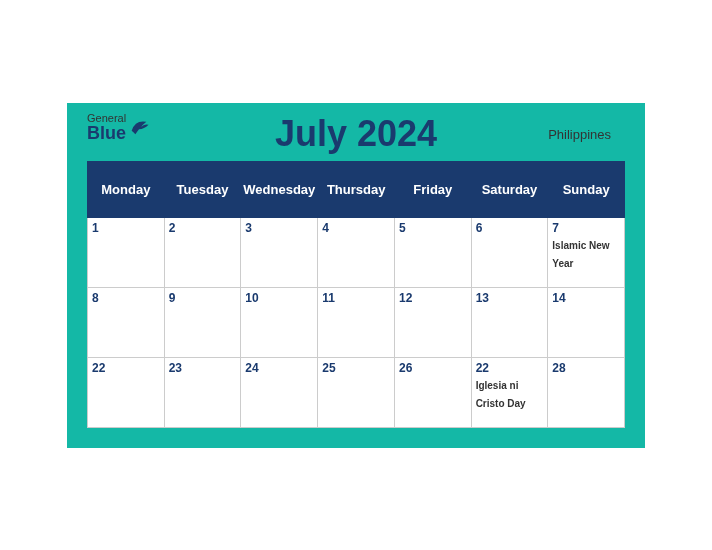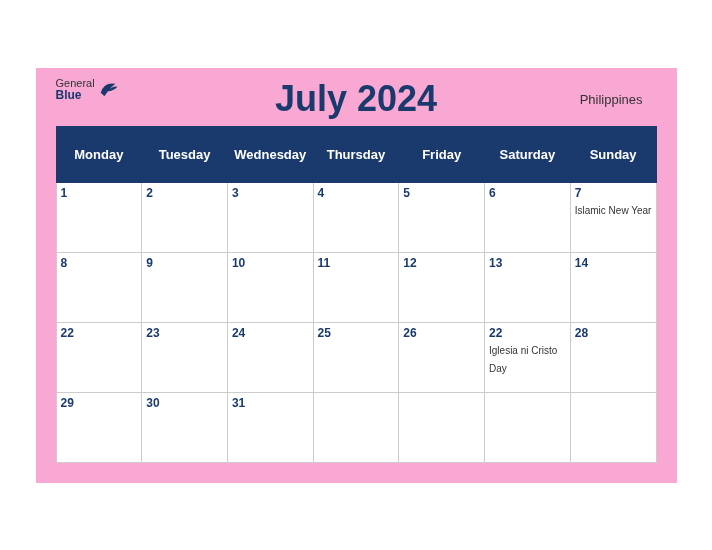--- a/index.html
+++ b/index.html
@@ -6,23 +6,23 @@
     body {
       font-family: Arial, sans-serif;
       background: #fff;
       display: flex;
       justify-content: center;
       align-items: center;
       width: 712px;
       min-height: 550px;
     }
     .calendar-wrapper {
-      width: 641px;
+      width: 578px;
       padding: 10px 20px 20px 20px;
-      background: #f9a8d4;
+      background: #14b8a6;
     }
     .calendar-header {
       display: flex;
       justify-content: center;
       align-items: center;
       position: relative;
       margin-bottom: 4px;
     }
     .logo-area {
       position: absolute;
@@ -35,21 +35,21 @@
       display: flex;
       flex-direction: column;
       line-height: 1;
     }
     .logo-general {
       font-size: 11px;
       color: #333;
       font-weight: normal;
     }
     .logo-blue {
-      font-size: 12px;
+      font-size: 18px;
       color: #1a3a6e;
       font-weight: bold;
     }
     .logo-bird {
       width: 22px;
       height: 22px;
       margin-left: 2px;
     }
     .calendar-title {
       font-size: 36px;
@@ -91,20 +91,21 @@
       font-size: 12px;
       color: #1a3a6e;
       font-weight: bold;
       display: block;
     }
     .day-event {
       font-size: 10px;
       color: #333;
       margin-top: 2px;
       line-height: 1.3;
+      font-weight: bold;
     }
     .empty-cell {
       background: #fff;
     }
     
     .header-row th:first-child {
       border-radius: 0;
     }
   </style>
 </head>
@@ -196,30 +197,15 @@
             <span class="day-number">25</span>
           </td>
           <td>
             <span class="day-number">26</span>
           </td>
           <td><span class="day-number">22</span><span class="day-event">Iglesia ni Cristo Day</span></td>
           <td>
             <span class="day-number">28</span>
           </td>
         </tr>
-        <tr>
-          <td>
-            <span class="day-number">29</span>
-          </td>
-          <td>
-            <span class="day-number">30</span>
-          </td>
-          <td>
-            <span class="day-number">31</span>
-          </td>
-          <td class="empty-cell"></td>
-          <td class="empty-cell"></td>
-          <td class="empty-cell"></td>
-          <td class="empty-cell"></td>
-        </tr>
       </tbody>
   </table>
 </div>
 
 </body></html>

